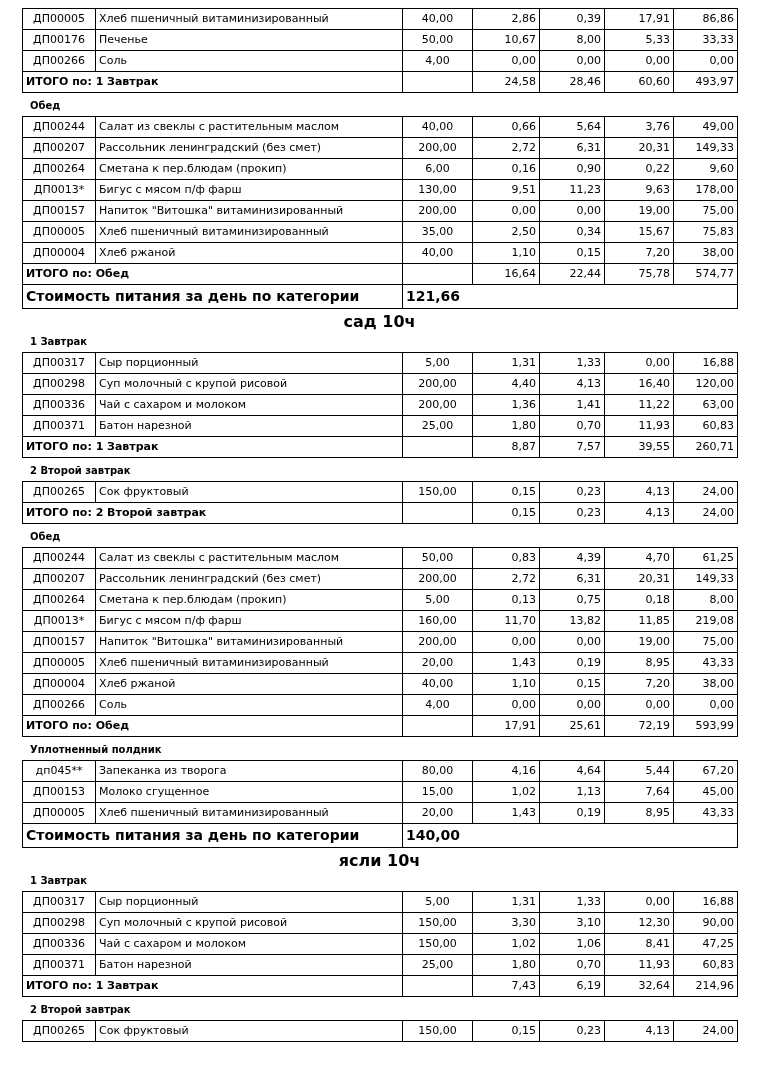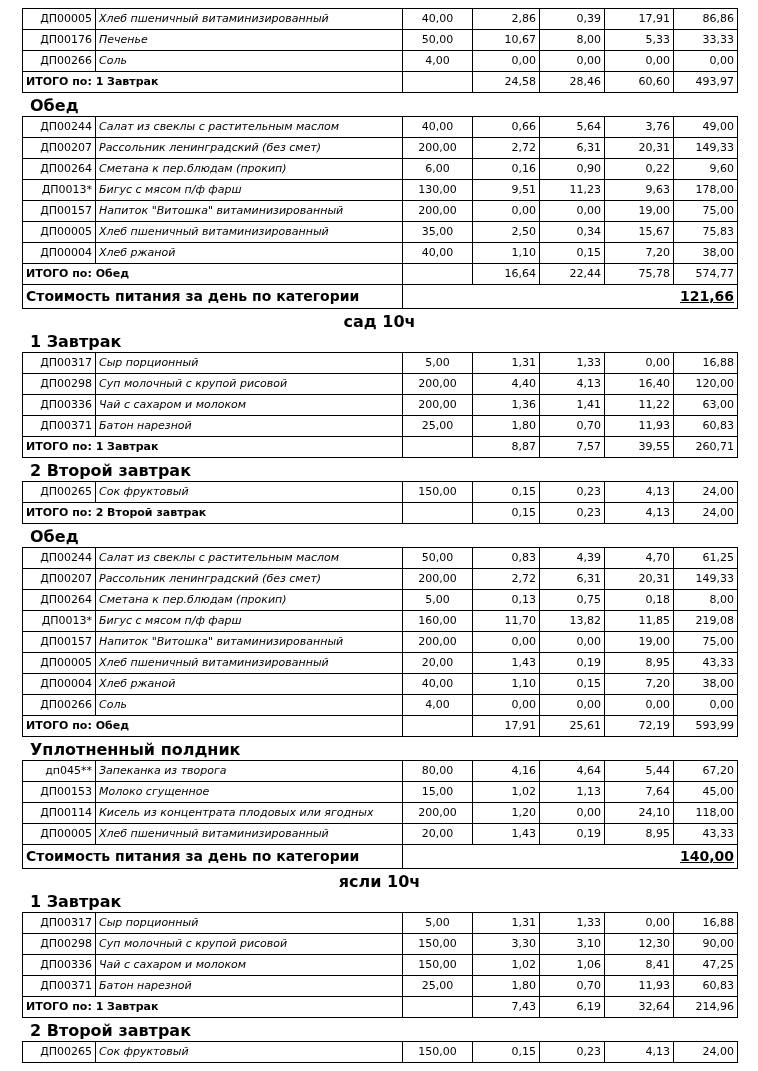--- a/index.html
+++ b/index.html
@@ -25,38 +25,38 @@
   table.menu-table td {
     border: 1px solid #000000;
     height: 20px;
     padding: 0 3px;
     font-size: 11px;
     line-height: 20px;
     white-space: nowrap;
     overflow: hidden;
     box-sizing: border-box;
   }
-  td.cell-code   { text-align: right; }
-  td.cell-name   { text-align: left; font-style: italic; }
+  td.cell-code   { text-align: center; }
+  td.cell-name   { text-align: left; }
   td.cell-qty    { text-align: center; }
   td.cell-num    { text-align: right; }
   td.total-label {
     font-weight: bold;
     font-size: 12px;
   }
   tr.cost-row td {
     height: 23px;
     line-height: 23px;
     font-weight: bold;
     font-size: 14px;
   }
-  td.cost-value { padding-left: 40px; text-align: right; text-decoration: underline; }
+  td.cost-value { padding-left: 40px; text-align: left; }
   .meal-header {
     font-weight: bold;
-    font-size: 16px;
+    font-size: 10px;
     margin: 6px 0 3px 8px;
     line-height: 14px;
   }
   .category-header {
     font-weight: bold;
     font-size: 16px;
     text-align: center;
     margin: 6px 0 3px 0;
     width: 715px;
     line-height: 14px;
@@ -411,29 +411,20 @@
         <tr>
           <td class="cell-code">ДП00153</td>
           <td class="cell-name">Молоко сгущенное</td>
           <td class="cell-qty">15,00</td>
           <td class="cell-num">1,02</td>
           <td class="cell-num">1,13</td>
           <td class="cell-num">7,64</td>
           <td class="cell-num">45,00</td>
         </tr>
         <tr>
-          <td class="cell-code">ДП00114</td>
-          <td class="cell-name">Кисель из концентрата плодовых или ягодных</td>
-          <td class="cell-qty">200,00</td>
-          <td class="cell-num">1,20</td>
-          <td class="cell-num">0,00</td>
-          <td class="cell-num">24,10</td>
-          <td class="cell-num">118,00</td>
-        </tr>
-        <tr>
           <td class="cell-code">ДП00005</td>
           <td class="cell-name">Хлеб пшеничный витаминизированный</td>
           <td class="cell-qty">20,00</td>
           <td class="cell-num">1,43</td>
           <td class="cell-num">0,19</td>
           <td class="cell-num">8,95</td>
           <td class="cell-num">43,33</td>
         </tr>
         <tr class="cost-row">
           <td colspan="2">Стоимость питания за день по категории</td>

